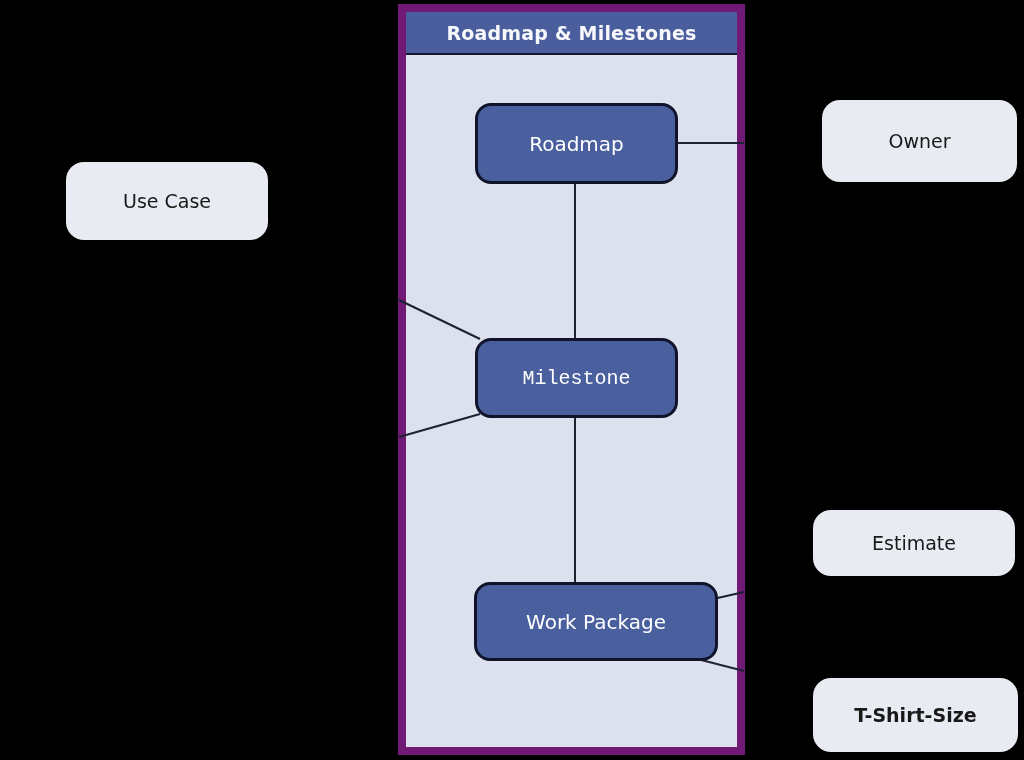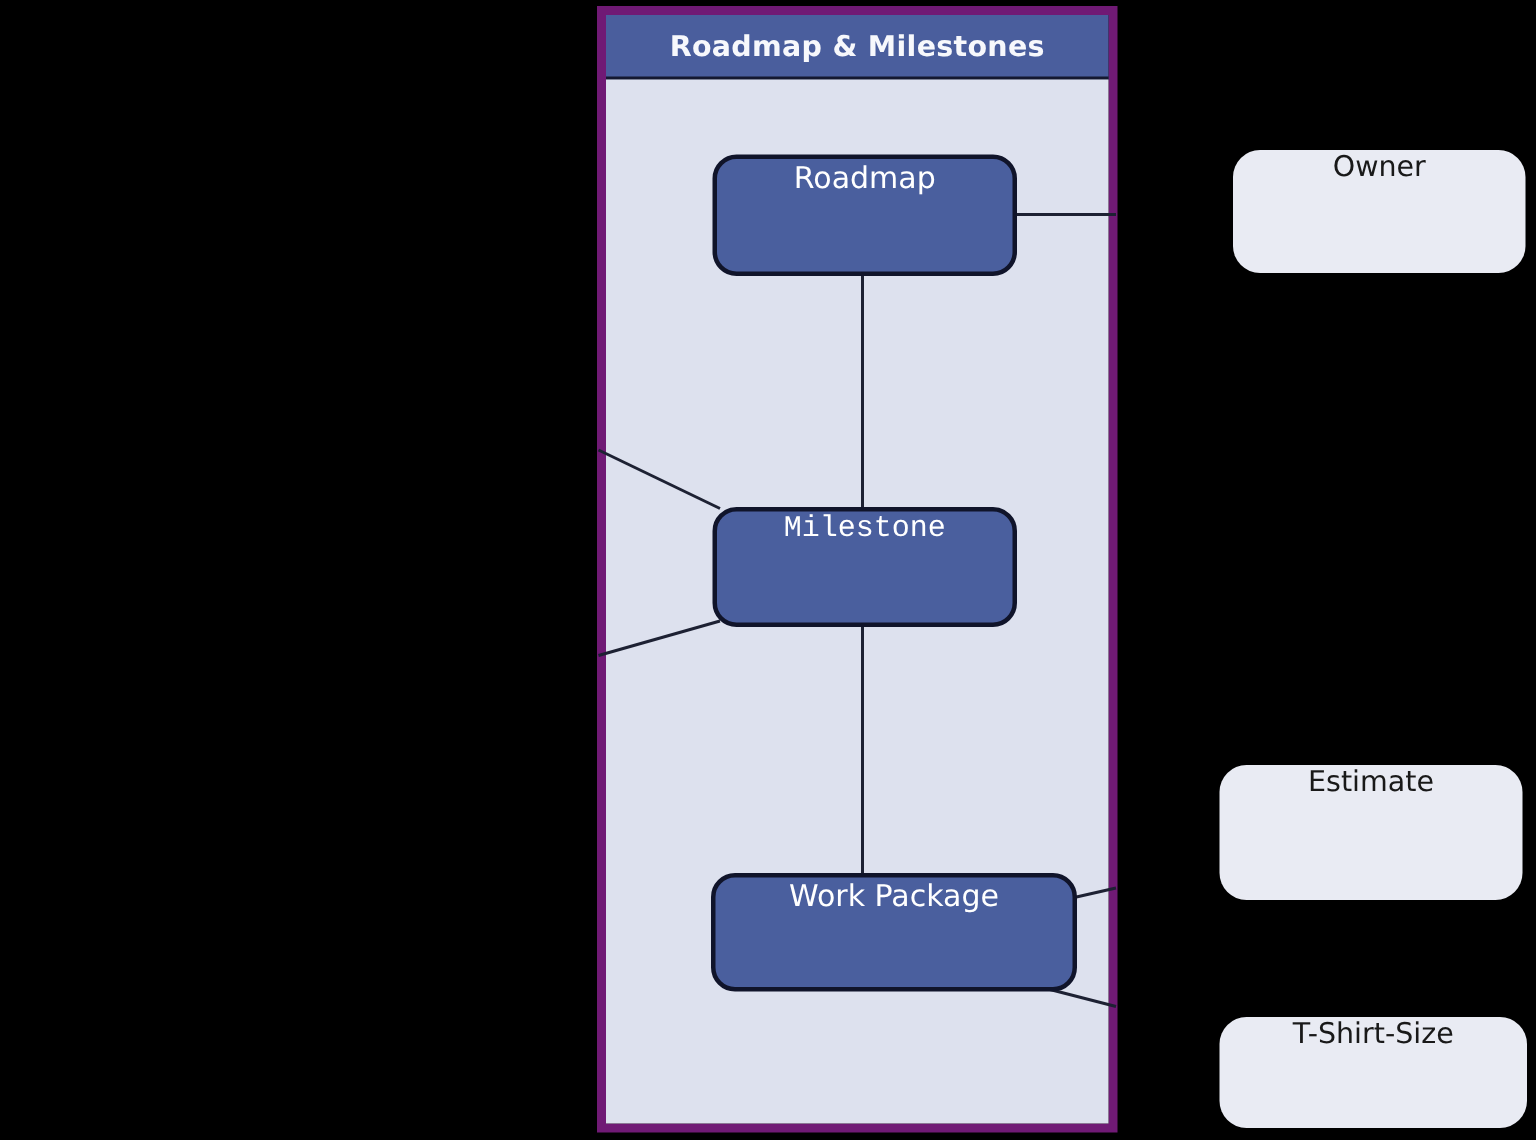--- a/index.html
+++ b/index.html
@@ -13,21 +13,21 @@
     position: relative;
     width: 1024px; height: 760px;
     background: #000000;
   }
   
   .lane {
     position: absolute;
     left: 398px; top: 4px;
     width: 347px; height: 751px;
     box-sizing: border-box;
-    border: 6px solid #701a75;
+    border: 8px solid #701a75;
     display: flex; flex-direction: column;
     z-index: 0;
   }
   .lane-header {
     height: 43px;
     box-sizing: border-box;
     background: #4a5e9d;
     border-bottom: 2px solid #141830;
     color: #f7f8fc;
     font-size: 19px;
@@ -49,21 +49,21 @@
   }
   svg.edges line {
     stroke: #1d2133;
     stroke-width: 2;
     pointer-events: stroke;
   }
   
   .node {
     position: absolute;
     box-sizing: border-box;
-    display: flex; justify-content: center;
+    display: flex; align-items: center; justify-content: center;
     text-align: center;
     z-index: 2;
     cursor: default;
   }
   .node-blue {
     background: #4a5f9e;
     border: 3px solid #10142a;
     border-radius: 16px;
     color: #ffffff;
     font-size: 20px;
@@ -76,22 +76,22 @@
     font-size: 19px;
     font-weight: 500;
   }
   
   .pos-roadmap      { left: 475px; top: 103px; width: 203px; height: 81px; }
   .pos-milestone    { left: 475px; top: 338px; width: 203px; height: 80px; font-family: Liberation Mono, monospace; }
   .pos-work-package { left: 474px; top: 582px; width: 244px; height: 79px; }
   .pos-use-case     { left: 66px;  top: 162px; width: 202px; height: 78px; }
   .pos-deliverable  { left: 66px;  top: 468px; width: 202px; height: 78px; }
   .pos-owner        { left: 822px; top: 100px; width: 195px; height: 82px; }
-  .pos-estimate     { left: 813px; top: 510px; width: 202px; height: 90px; }
-  .pos-t-shirt-size { left: 813px; top: 678px; width: 205px; height: 74px; }
+  .pos-estimate     { left: 813px; top: 510px; width: 202px; height: 66px; }
+  .pos-t-shirt-size { left: 813px; top: 678px; width: 205px; height: 74px; font-weight: bold; }
 </style>
 </head>
 <body>
 
 <div class="stage">
 
   <div class="lane">
     <div class="lane-header">Roadmap &amp; Milestones</div>
     <div class="lane-body"></div>
   </div>
@@ -111,20 +111,23 @@
   </div>
 
   <div class="node node-blue pos-milestone">
     <span>Milestone</span>
   </div>
 
   <div class="node node-blue pos-work-package">
     <span>Work Package</span>
   </div>
 
+  <div class="node node-light pos-use-case">
+    <span>Use Case</span>
+  </div>
 
 
   <div class="node node-light pos-owner">
     <span>Owner</span>
   </div>
 
   <div class="node node-light pos-estimate">
     <span>Estimate</span>
   </div>
 

